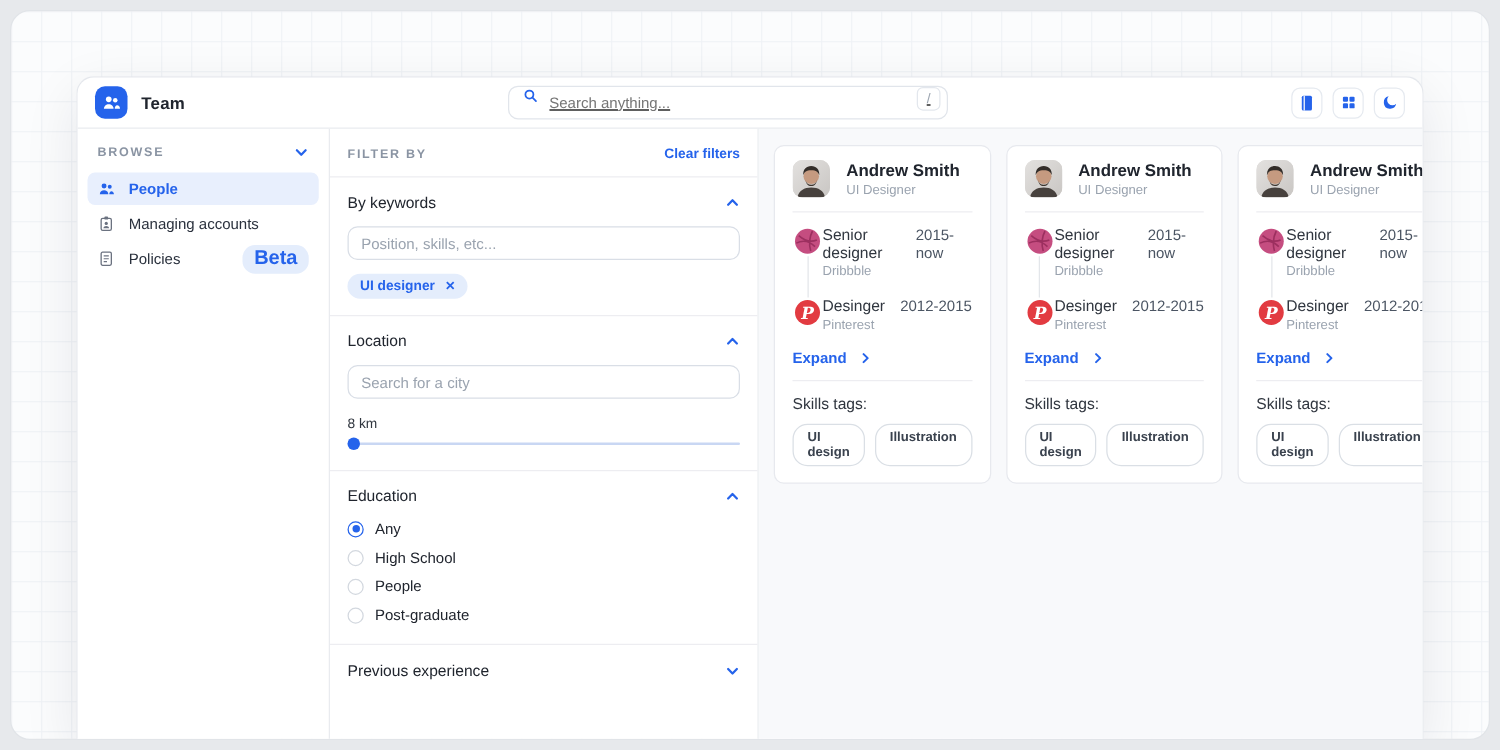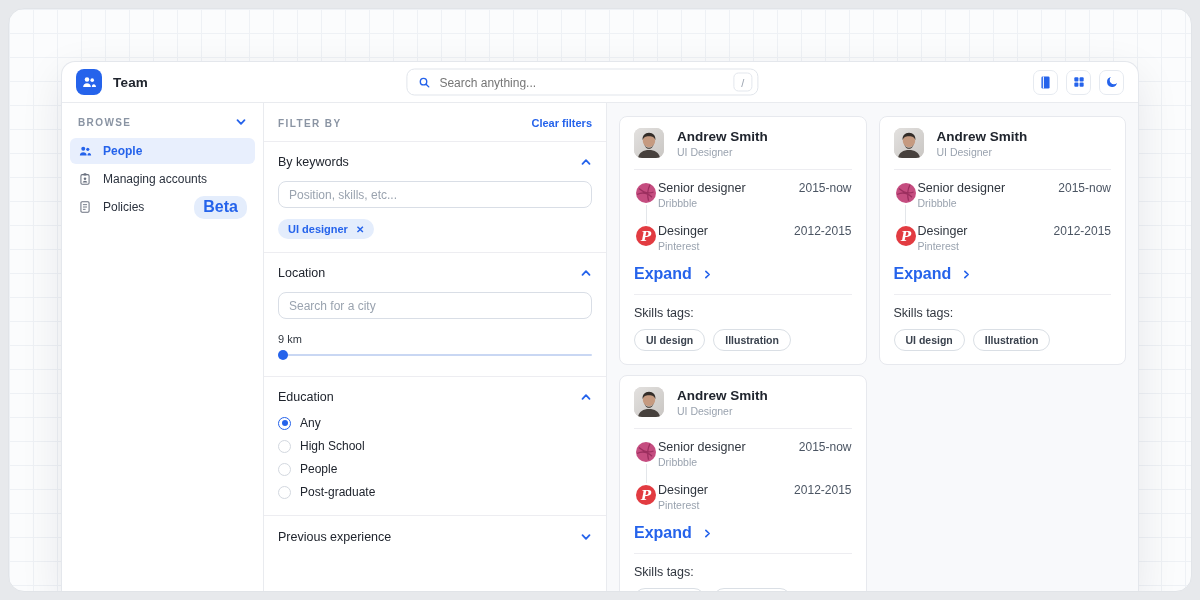--- a/index.html
+++ b/index.html
@@ -20,21 +20,21 @@
   
   .topbar { height:41px; border-bottom:1px solid #e9ebef; display:flex; align-items:center;
     padding:0 14px; position:relative; flex:0 0 auto; }
   .brand { display:flex; align-items:center; gap:11px; }
   .logo { width:26px; height:26px; border-radius:8px; background:#2563eb; color:#fff;
     display:flex; align-items:center; justify-content:center; }
   .app-title { font-size:13.5px; font-weight:bold; color:#20252e; letter-spacing:.2px; }
 
   .searchbox { position:absolute; left:50%; top:50%; transform:translate(-55%,-50%);
     width:352px; height:27px; border:1px solid #e1e5eb; border-radius:8px; background:#fff;
-    display:flex; align-items:center; gap:8px; padding:0 5px 0 10px; }
+    display:flex; gap:8px; padding:0 5px 0 10px;text-decoration:underline; }
   .searchbox .ph { flex:1; font-size:12px; color:#9aa3af; border:none; outline:none;
     background:transparent; font-family:inherit; }
   .kbd { width:19px; height:19px; border:1px solid #e3e7ed; border-radius:5px; color:#9aa3af;
     font-size:11px; display:flex; align-items:center; justify-content:center; }
 
   .tb-actions { margin-left:auto; display:flex; gap:8px; }
   .icon-btn { width:25px; height:25px; border:1px solid #e6eaf0; border-radius:7px; background:#fff;
     color:#2563eb; display:flex; align-items:center; justify-content:center; cursor:pointer; }
 
   
@@ -73,36 +73,36 @@
   .slider .thumb { position:absolute; left:0; top:0; width:10px; height:10px; border-radius:50%;
     background:#2563eb; cursor:pointer; }
   .radio-row { display:flex; align-items:center; gap:9px; margin-top:9px; cursor:pointer; }
   .radio { width:13px; height:13px; border-radius:50%; border:1px solid #d3d8df; background:#fff; position:relative; }
   .radio.checked { border-color:#2563eb; }
   .radio.checked::after { content:""; position:absolute; inset:2.5px; border-radius:50%; background:#2563eb; }
   .radio-label { font-size:12px; color:#20252e; }
 
   
   .content { flex:1; background:#f8f9fb; padding:13px 12px; display:grid;
-    grid-template-columns:1fr 1fr; gap:10px 12px; align-content:start; overflow:hidden; }
+    grid-template-columns:1fr 1fr 1fr; gap:10px 12px; align-content:start; overflow:hidden; }
   .card { background:#fff; border:1px solid #e7e9ee; border-radius:8px; padding:11px 14px 13px 14px; }
   .card-head { display:flex; align-items:center; gap:13px; }
   .avatar { width:30px; height:30px; border-radius:8px; overflow:hidden; flex:0 0 30px; }
   .p-name { font-size:13.5px; font-weight:bold; color:#20252e; }
   .p-role { font-size:10.5px; color:#9aa3af; margin-top:2px; }
   .card-div { border-top:1px solid #ededf1; margin:11px 0; }
   .exp-list { position:relative; }
   .exp-list::before { content:""; position:absolute; left:11.5px; top:24px; bottom:28px; width:1px; background:#e3e6ea; }
   .exp-row { display:flex; align-items:flex-start; position:relative; }
   .exp-row + .exp-row { margin-top:15px; }
   .exp-ic { width:24px; height:24px; flex:0 0 24px; position:relative; z-index:1; }
   .exp-title { font-size:12.5px; color:#30363f; }
   .exp-company { font-size:10.5px; color:#9aa3af; margin-top:2px; }
   .exp-period { margin-left:auto; font-size:12px; color:#4b5563; }
-  .expand { display:flex; align-items:center; gap:10px; color:#2563eb; font-size:16px;
+  .expand { display:flex; align-items:center; gap:10px; color:#2563eb; font-size:12px;
     font-weight:bold; margin-top:13px; cursor:pointer; }
   .skills-label { font-size:12.5px; color:#30363f; }
   .chips { display:flex; gap:8px; margin-top:9px; }
   .chip { border:1px solid #dadfe5; border-radius:12px; padding:4px 11px; font-size:10.5px;
     font-weight:bold; color:#3a424e; background:#fff; cursor:pointer; }
 </style>
 </head>
 <body>
 
 <svg width="0" height="0" style="position:absolute">
@@ -289,21 +289,21 @@
             <span class="chev">
               <svg width="12" height="12">
                   <use href="#sym-chev-up"></use>
                 </svg>
             </span>
           </div>
           <div style="margin-top:12px">
             <input class="f-input" placeholder="Search for a city" style="">
           </div>
           <div style="margin-top:14px; padding-bottom:16px">
-            <div class="slider-label">9 km</div>
+            <div class="slider-label">8 km</div>
             <div class="slider">
               <div class="track"></div>
               <div class="thumb"></div>
             </div>
           </div>
         </div>
         <div class="divider"></div>
 
         <div style="padding:13px 0 0 0">
           <div class="sect-title-row">

